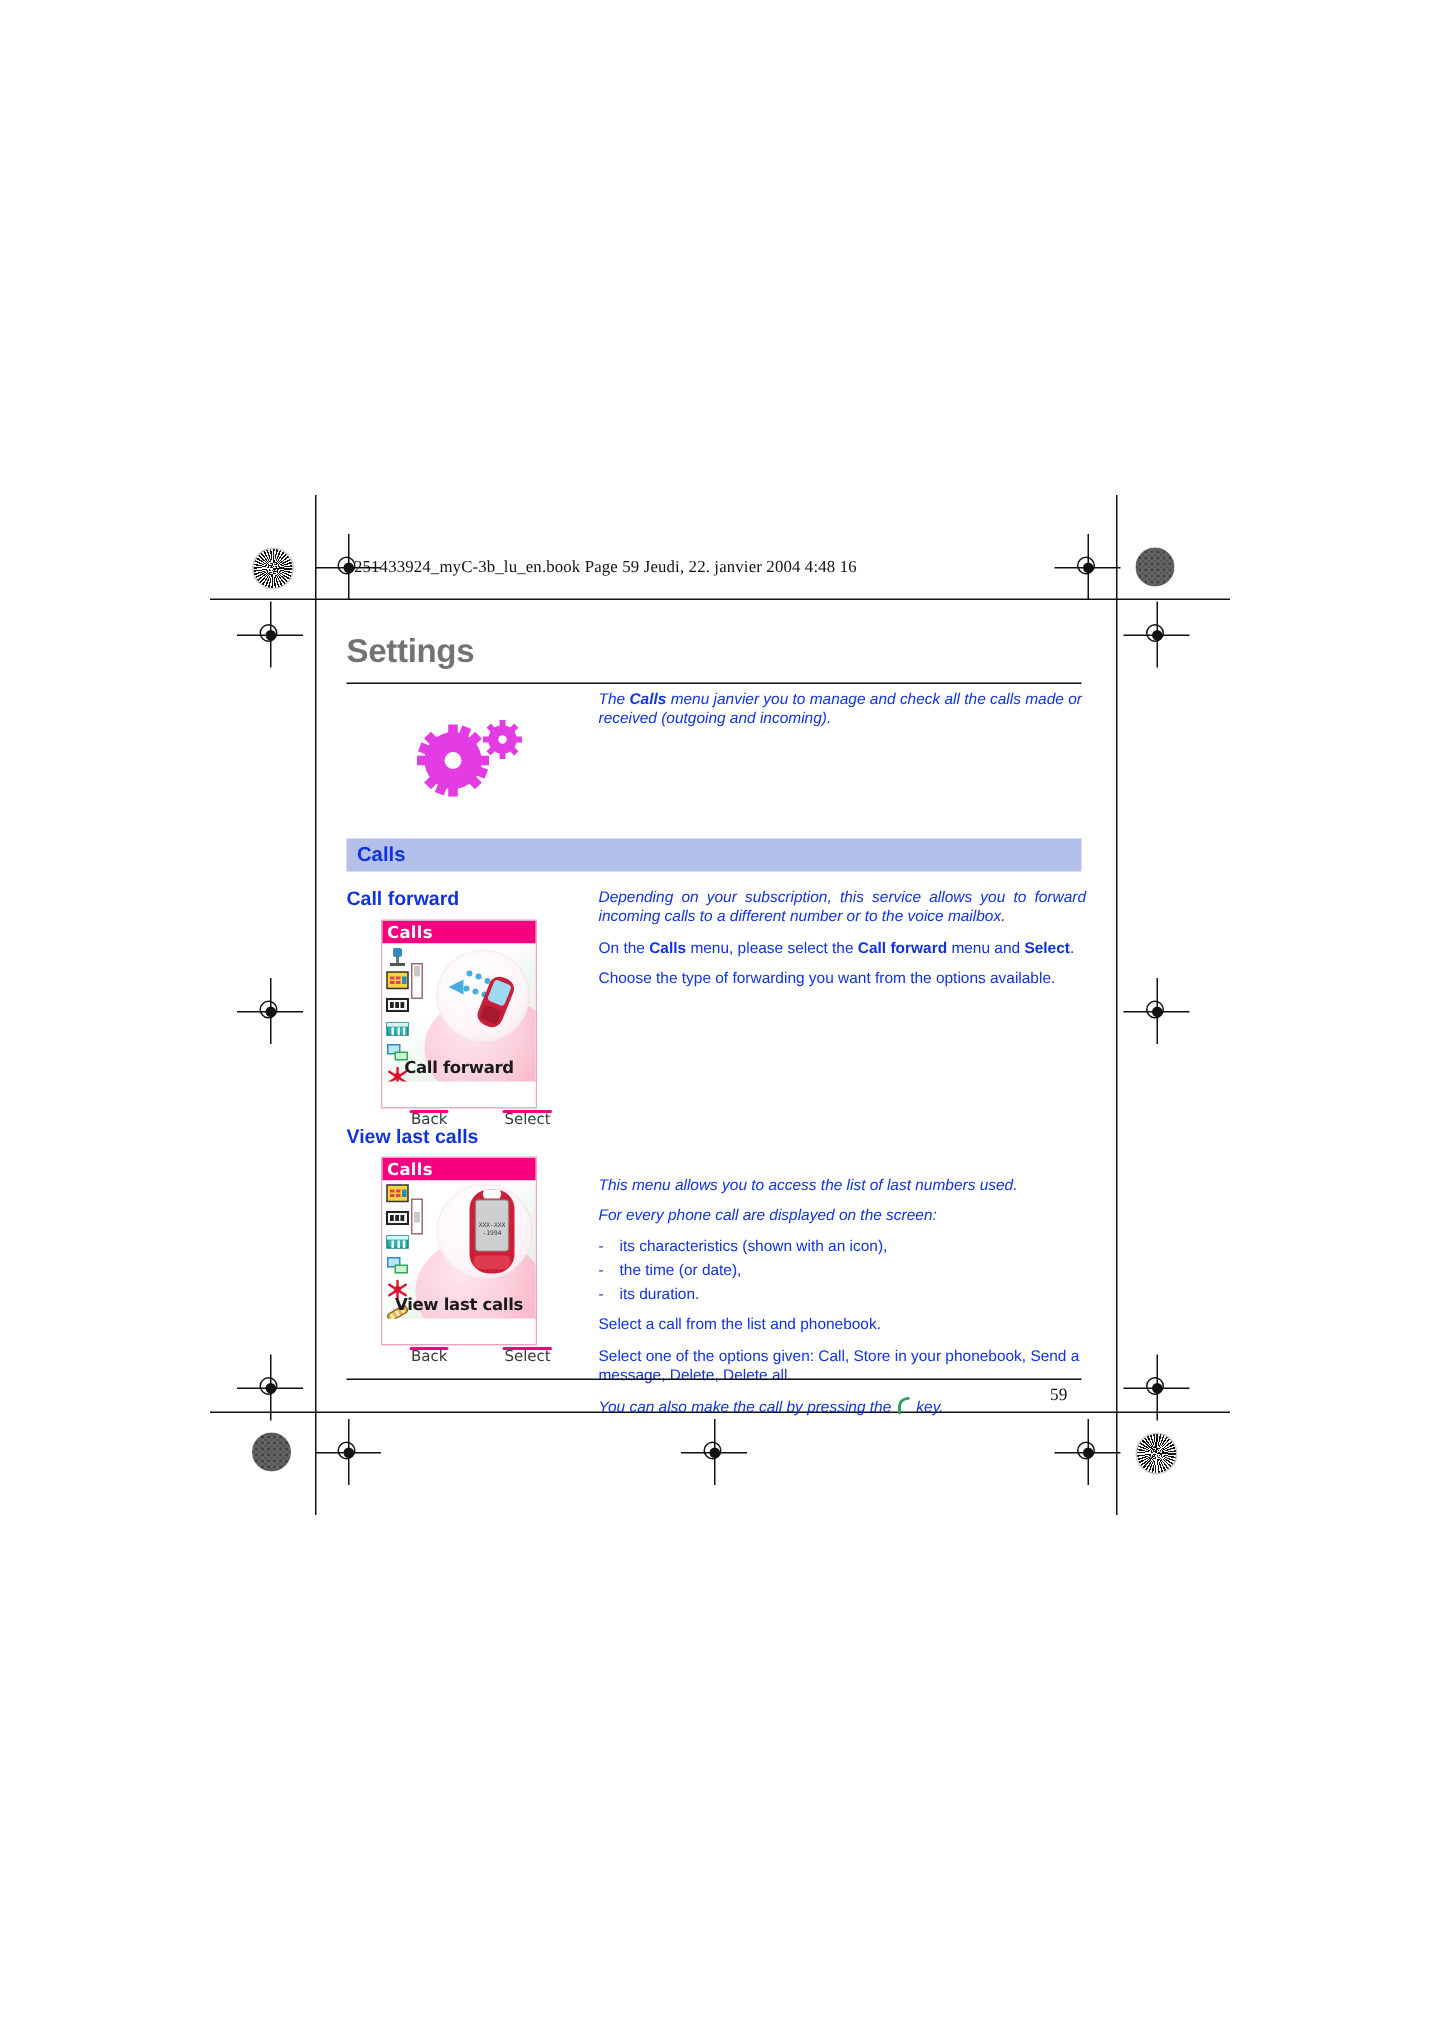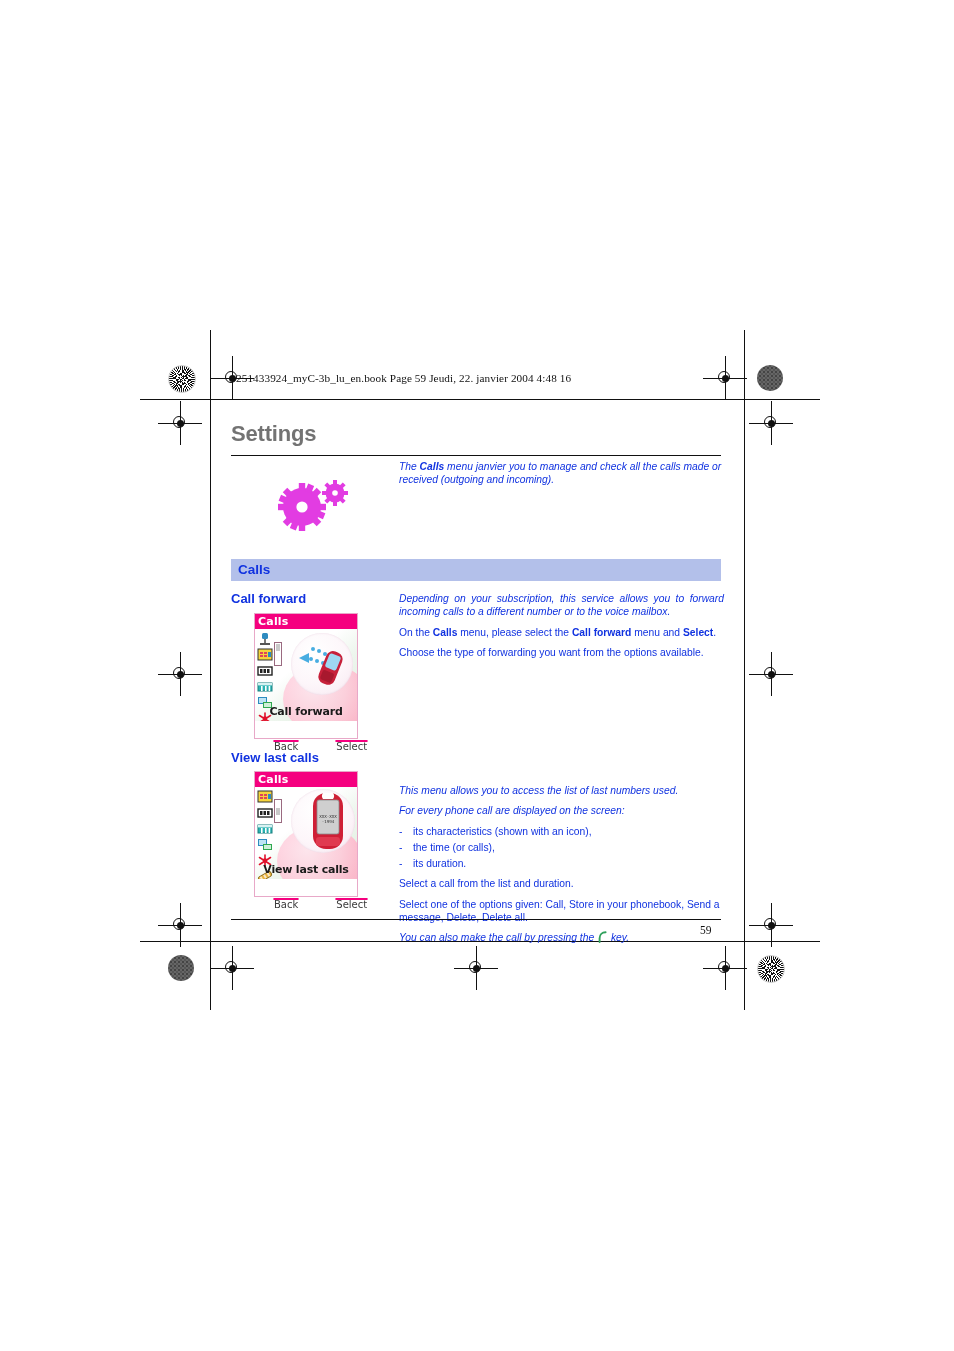--- a/index.html
+++ b/index.html
@@ -397,24 +397,24 @@
     <div class="sk">Back</div>
     <div class="sk">Select</div>
   </div>
 </div>
 
 <div class="body-col" style="top:784px;">
   <p class="ital">This menu allows you to access the list of last numbers used.</p>
   <p class="ital" style="margin-bottom:7px;">For every phone call are displayed on the screen:</p>
 
   <div class="li"><span class="dash">-</span><span>its characteristics (shown with an icon),</span></div>
-  <div class="li"><span class="dash">-</span><span>the time (or calls),</span></div>
+  <div class="li"><span class="dash">-</span><span>the time (or date),</span></div>
   <div class="li" style="margin-bottom:7px;"><span class="dash">-</span><span>its duration.</span></div>
 
-  <p>Select a call from the list and duration.</p>
+  <p>Select a call from the list and phonebook.</p>
   <p>Select one of the options given: Call, Store in your phonebook, Send a message, Delete, Delete all.</p>
   <p class="ital"><span>You can also make the call by pressing the </span><span class="callkey"><svg width="11" height="12" aria-hidden="true">
           <path d="M8.6 1.2 C5.2 1.2 2.6 3.6 2.6 7.2 L2.6 11" stroke="#2EA05A" stroke-width="1.9" fill="none" stroke-linecap="round"></path>
         </svg></span><span> key.</span></p>
 </div>
 
 <div class="pagefoot-rule"></div>
 <div class="pagenum">59</div>
 
 </body></html>

